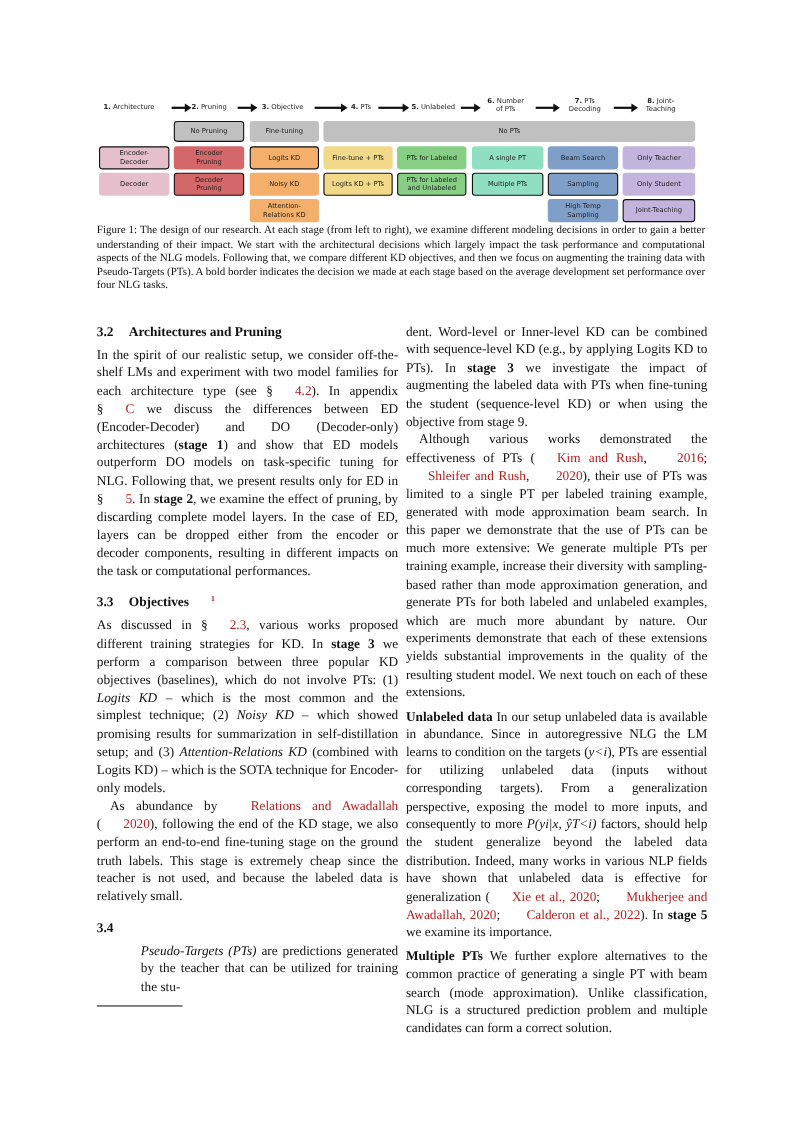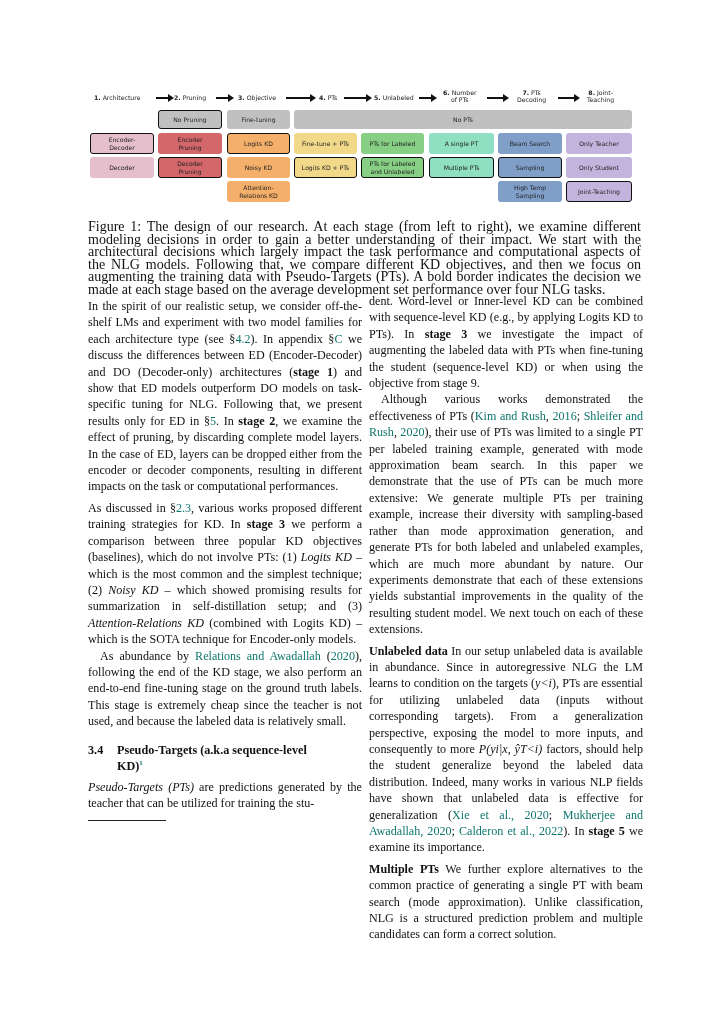--- a/index.html
+++ b/index.html
@@ -13,32 +13,32 @@
   .stage b { font-weight: bold; }
   .arrow { position: absolute; height: 2px; background: #111; }
   .arrow::after { content: ""; position: absolute; right: -4px; top: -3px;
                   border-left: 6px solid #111; border-top: 4px solid transparent; border-bottom: 4px solid transparent; }
   .box { position: absolute; border-radius: 3px; font-family: "DejaVu Sans", "Liberation Sans", sans-serif;
          font-size: 6.1px; line-height: 7.2px; color: #222; display: flex; align-items: center;
          justify-content: center; text-align: center; box-sizing: border-box; }
   .box.sel { border: 1.6px solid #111; }
 
   
-  .caption { position: absolute; left: 88px; top: 221px; width: 553px; font-size: 14px; line-height: 12.6px;
+  .caption { position: absolute; left: 88px; top: 204px; width: 553px; font-size: 10px; line-height: 12.6px;
              text-align: justify; }
 
   
   .col { position: absolute; top: 293px; width: 274px; font-size: 12.1px; line-height: 16.4px; }
   .col.left { left: 88px; }
   .col.right { left: 369px; }
   .col p { margin: 0; text-align: justify; }
   .indent { text-indent: 12px; }
   h3 { font-size: 12.2px; font-weight: bold; margin: 0; line-height: 16px; }
   h3 .num { display: inline-block; width: 29px; }
-  .link { color: #0f766e; }
+  .link { color: #b91c1c; margin-left: 20px; }
   sup { font-size: 7px; vertical-align: 5px; line-height: 0; }
   .footrule { width: 78px; border-top: 0.8px solid #222; margin-top: 9px; margin-bottom: 3px; }
   .footnote { font-size: 9.3px; line-height: 11px; text-align: justify; }
 </style>
 </head>
 <body>
 
 <div class="figure">
 
   <div class="stage" style="left:6px;top:8px;"><b>1.</b> <span>Architecture</span></div>
@@ -124,30 +124,31 @@
       <span><span>High Temp</span><br><span>Sampling</span></span>
     </div>
   <div class="box sel" style="left:478px;top:95px;width:66px;height:21px;background:#c3b4dd;">
       <span>Joint-Teaching</span>
     </div>
 </div>
 
 <div class="caption">Figure 1: The design of our research. At each stage (from left to right), we examine different modeling decisions in order to gain a better understanding of their impact. We start with the architectural decisions which largely impact the task performance and computational aspects of the NLG models. Following that, we compare different KD objectives, and then we focus on augmenting the training data with Pseudo-Targets (PTs). A bold border indicates the decision we made at each stage based on the average development set performance over four NLG tasks.</div>
 
 <div class="col left">
+  <h3><span class="num">3.2</span><span>Architectures and Pruning</span></h3>
   <p style="margin-top:5px;"><span>In the spirit of our realistic setup, we consider off-the-shelf LMs and experiment with two model families for each architecture type (see §</span><span class="link">4.2</span><span>). In appendix §</span><span class="link">C</span><span> we discuss the differences between ED (Encoder-Decoder) and DO (Decoder-only) architectures (</span><b>stage 1</b><span>) and show that ED models outperform DO models on task-specific tuning for NLG. Following that, we present results only for ED in §</span><span class="link">5</span><span>. In </span><b>stage 2</b><span>, we examine the effect of pruning, by discarding complete model layers. In the case of ED, layers can be dropped either from the encoder or decoder components, resulting in different impacts on the task or computational performances.</span></p>
 
+  <h3 style="margin-top:12px;"><span class="num">3.3</span><span>Objectives</span><sup class="link">1</sup></h3>
   <p style="margin-top:5px;"><span>As discussed in §</span><span class="link">2.3</span><span>, various works proposed different training strategies for KD. In </span><b>stage 3</b><span> we perform a comparison between three popular KD objectives (baselines), which do not involve PTs: (1) </span><i>Logits KD</i><span> – which is the most common and the simplest technique; (2) </span><i>Noisy KD</i><span> – which showed promising results for summarization in self-distillation setup; and (3) </span><i>Attention-Relations KD</i><span> (combined with Logits KD) – which is the SOTA technique for Encoder-only models.</span></p>
   <p class="indent"><span>As abundance by </span><span class="link">Relations and Awadallah</span><span> (</span><span class="link">2020</span><span>), following the end of the KD stage, we also perform an end-to-end fine-tuning stage on the ground truth labels. This stage is extremely cheap since the teacher is not used, and because the labeled data is relatively small.</span></p>
 
   <h3 style="margin-top:12px;display:flex;">
       <span class="num" style="flex:none;">3.4</span>
-      <span style="width:200px;"><span>Pseudo-Targets (a.k.a sequence-level KD)</span><sup class="link">1</sup></span>
     </h3>
-  <p style="margin-top:5px;"><i>Pseudo-Targets (PTs)</i><span> are predictions generated by the teacher that can be utilized for training the stu-</span></p>
+  <p style="margin-top:5px;margin-left:40px;"><i>Pseudo-Targets (PTs)</i><span> are predictions generated by the teacher that can be utilized for training the stu-</span></p>
 
   <div class="footrule"></div>
 </div>
 
 <div class="col right">
   <p><span>dent. Word-level or Inner-level KD can be combined with sequence-level KD (e.g., by applying Logits KD to PTs). In </span><b>stage 3</b><span> we investigate the impact of augmenting the labeled data with PTs when fine-tuning the student (sequence-level KD) or when using the objective from stage 9.</span></p>
   <p class="indent"><span>Although various works demonstrated the effectiveness of PTs (</span><span class="link">Kim and Rush</span><span>, </span><span class="link">2016</span><span>; </span><span class="link">Shleifer and Rush</span><span>, </span><span class="link">2020</span><span>), their use of PTs was limited to a single PT per labeled training example, generated with mode approximation beam search. In this paper we demonstrate that the use of PTs can be much more extensive: We generate multiple PTs per training example, increase their diversity with sampling-based rather than mode approximation generation, and generate PTs for both labeled and unlabeled examples, which are much more abundant by nature. Our experiments demonstrate that each of these extensions yields substantial improvements in the quality of the resulting student model. We next touch on each of these extensions.</span></p>
   <p style="margin-top:5px;"><b>Unlabeled data</b><span> In our setup unlabeled data is available in abundance. Since in autoregressive NLG the LM learns to condition on the targets (</span><i>y&lt;i</i><span>), PTs are essential for utilizing unlabeled data (inputs without corresponding targets). From a generalization perspective, exposing the model to more inputs, and consequently to more </span><i>P(yi|x, ŷT&lt;i)</i><span> factors, should help the student generalize beyond the labeled data distribution. Indeed, many works in various NLP fields have shown that unlabeled data is effective for generalization (</span><span class="link">Xie et al., 2020</span><span>; </span><span class="link">Mukherjee and Awadallah, 2020</span><span>; </span><span class="link">Calderon et al., 2022</span><span>). In </span><b>stage 5</b><span> we examine its importance.</span></p>
   <p style="margin-top:5px;"><b>Multiple PTs</b><span> We further explore alternatives to the common practice of generating a single PT with beam search (mode approximation). Unlike classification, NLG is a structured prediction problem and multiple candidates can form a correct solution.</span></p>
 </div>

